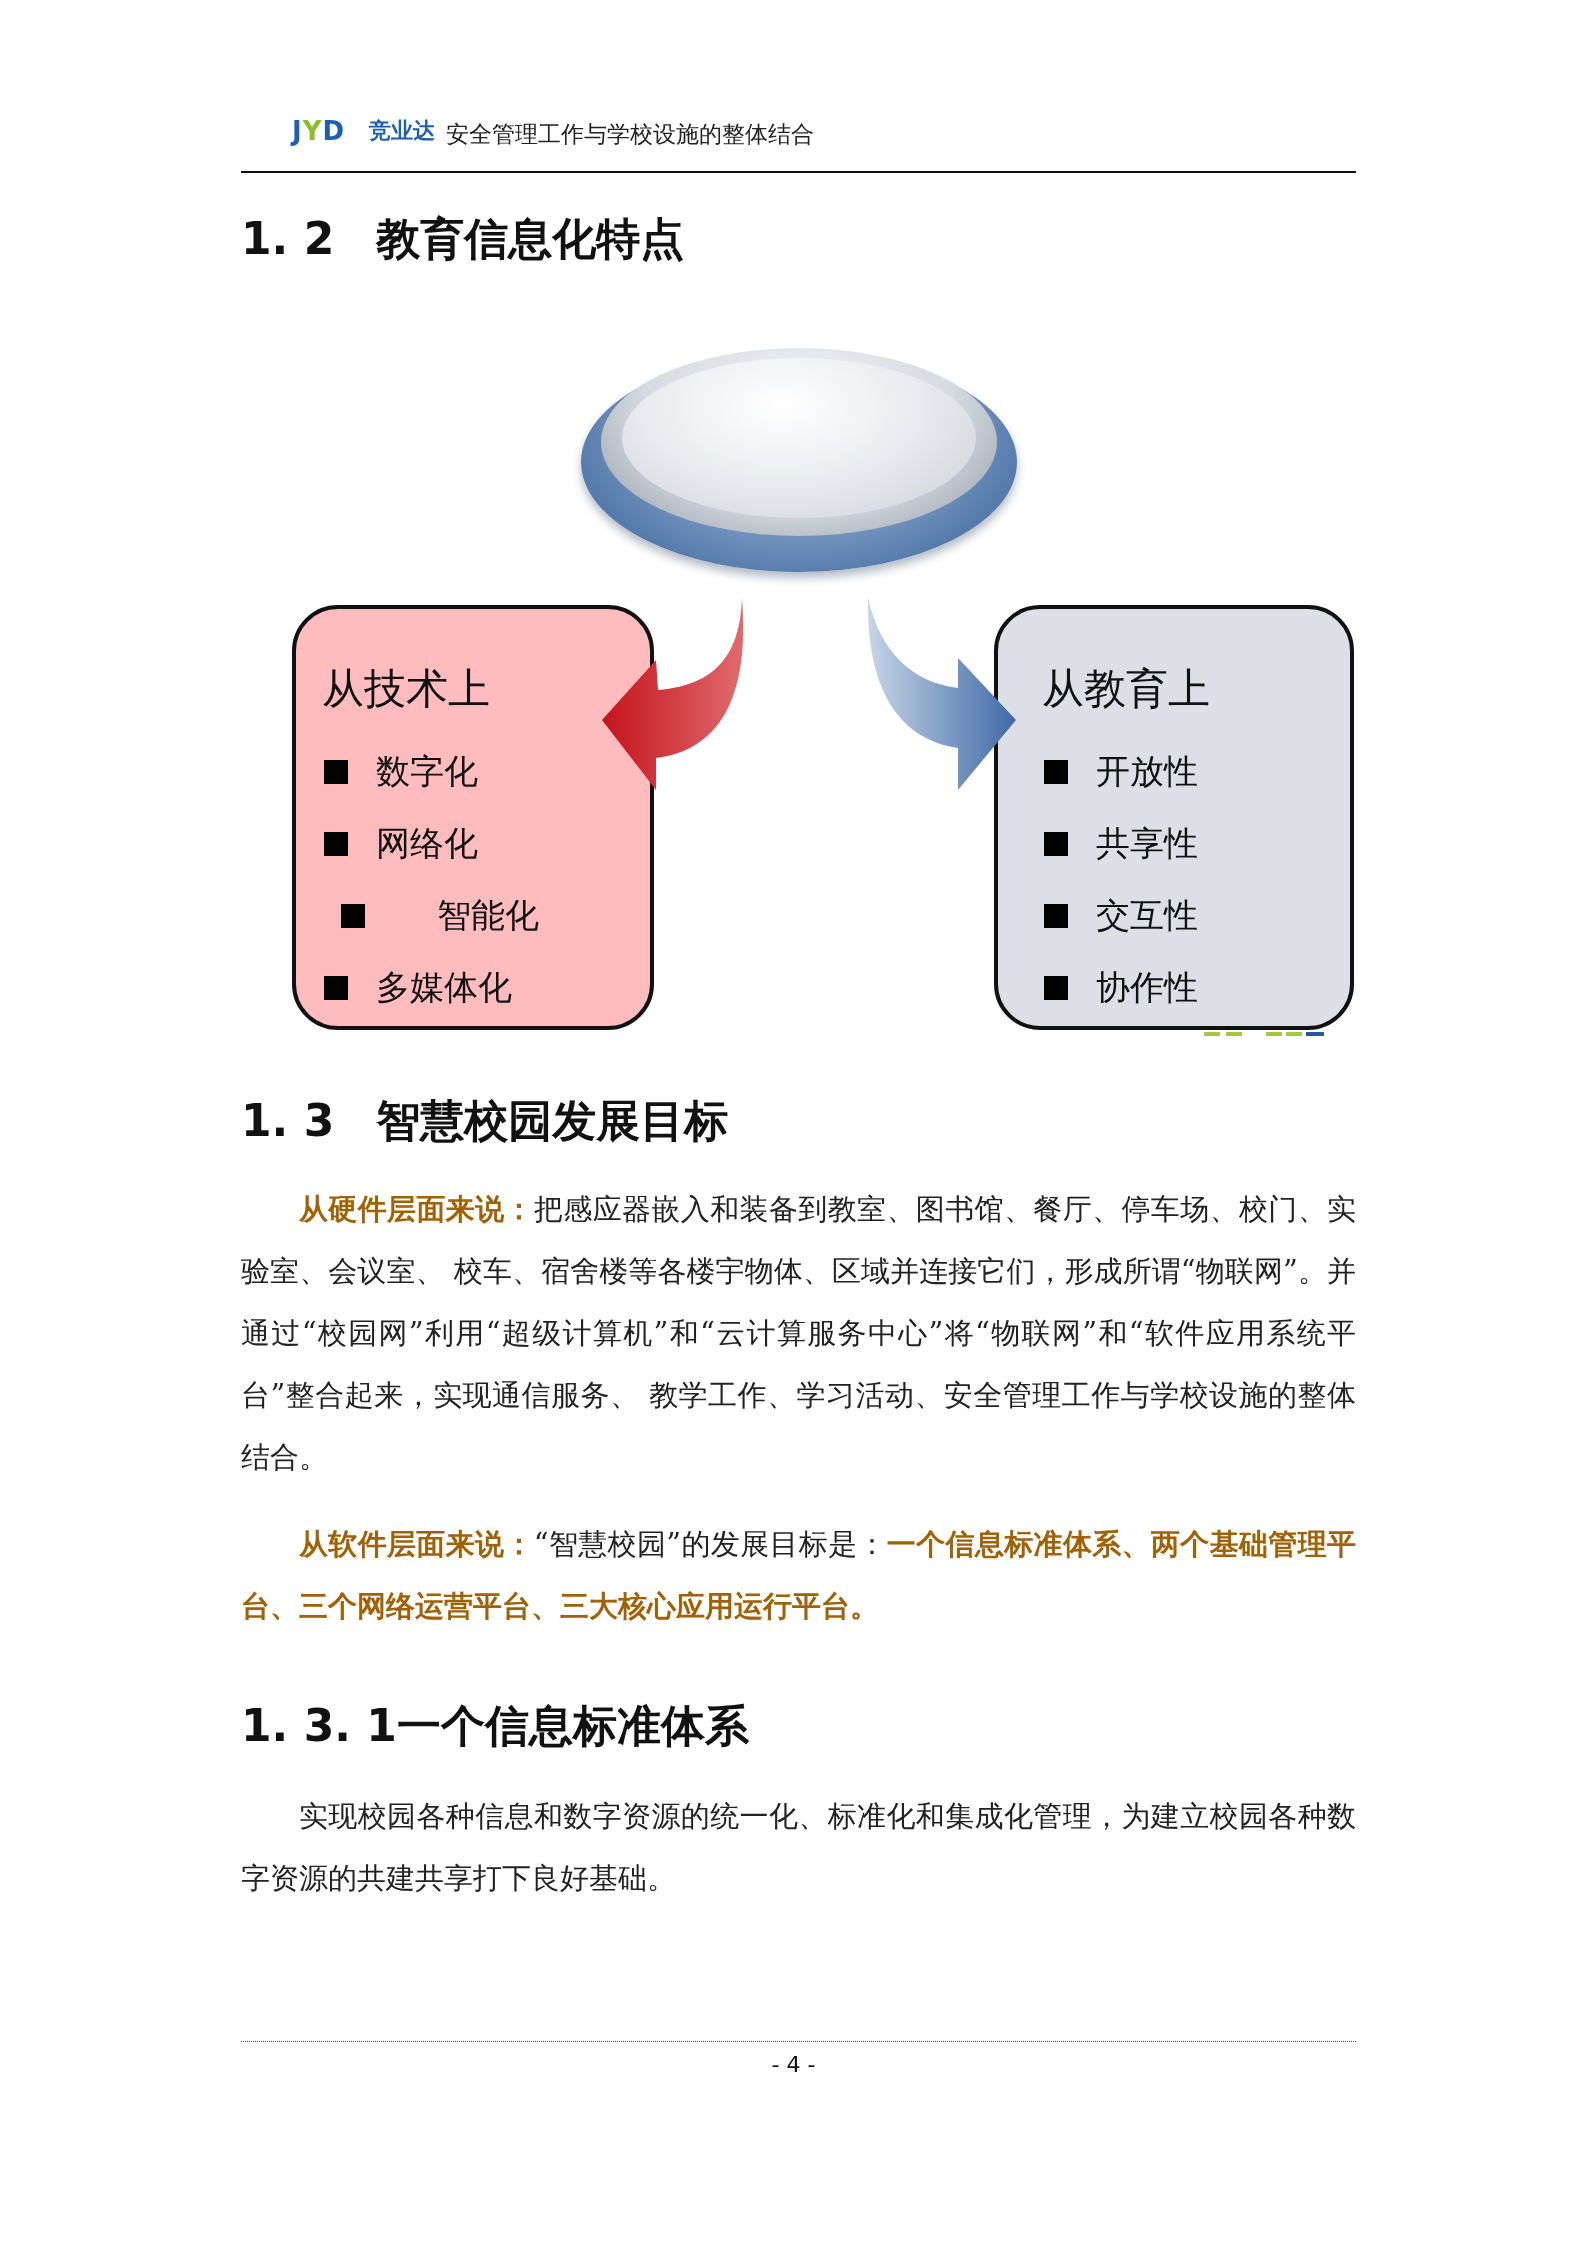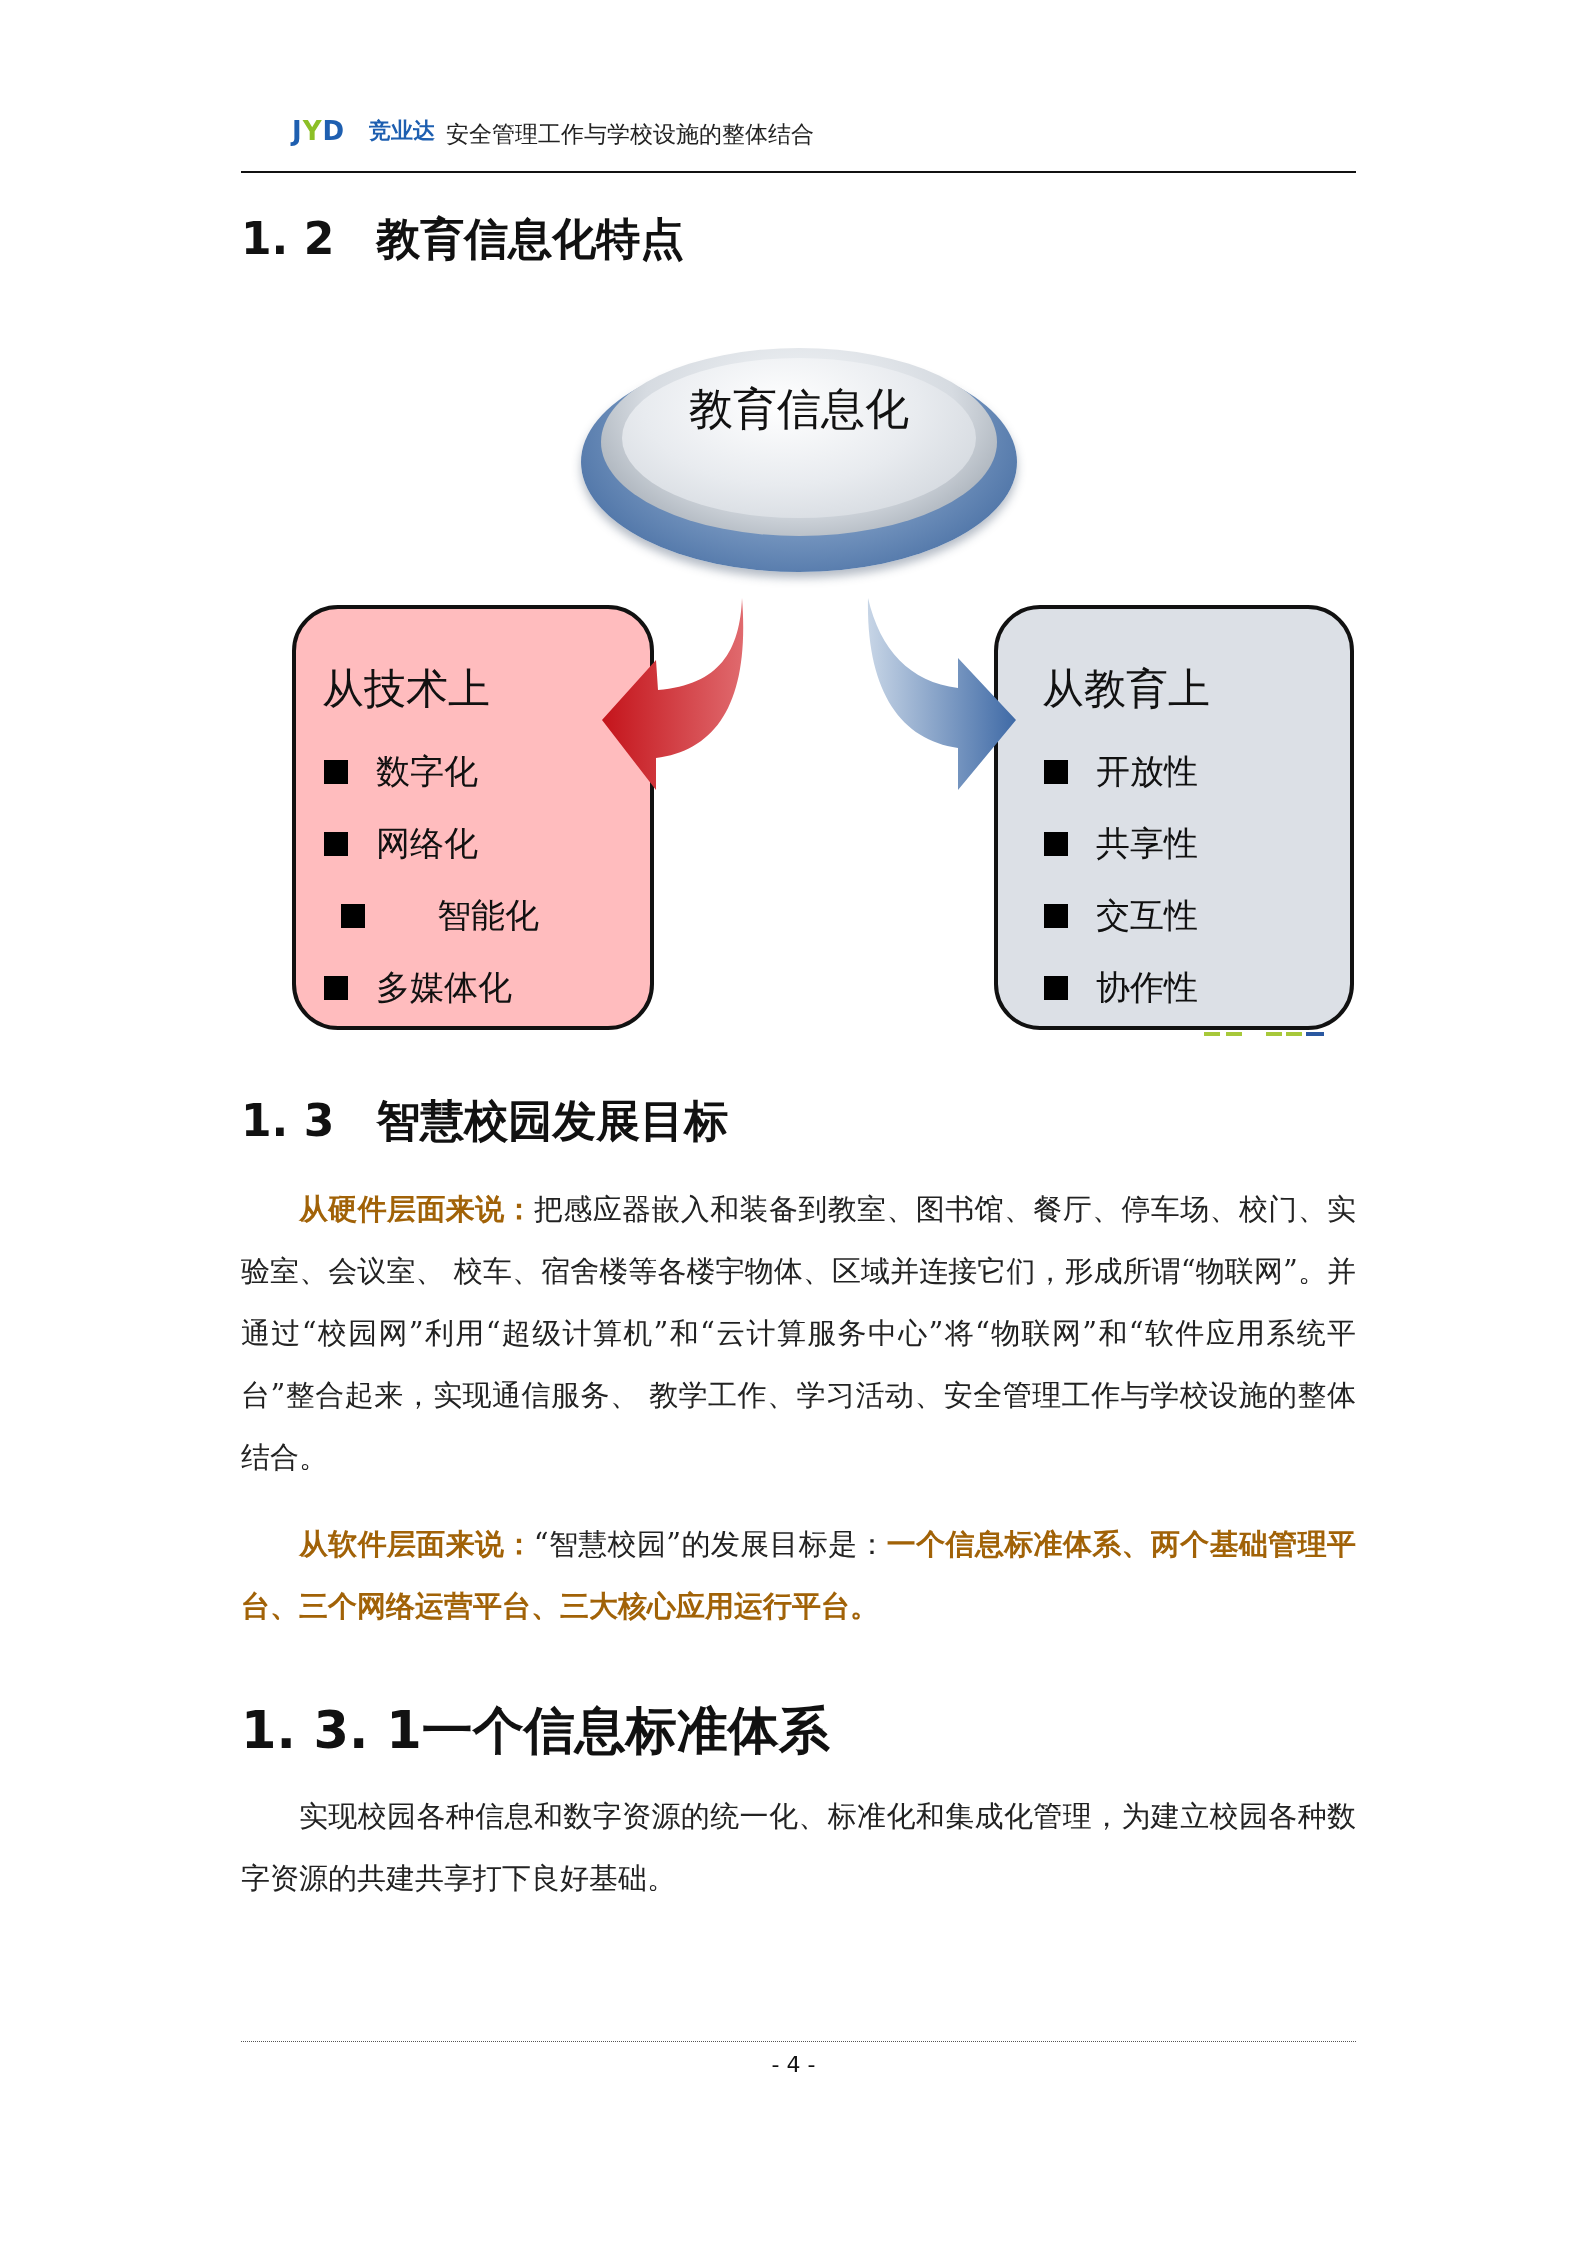--- a/index.html
+++ b/index.html
@@ -11,21 +11,21 @@
   .logo { left:292px; top:116px; height:30px; display:flex; align-items:flex-end; }
   .logo-jyd { font-family:"DejaVu Sans","Liberation Sans",sans-serif; font-weight:900; font-size:26px; letter-spacing:1px; line-height:30px; }
   .logo-j { color:#1e5fb0; } .logo-y { color:#8cbf26; } .logo-d { color:#1e5fb0; }
   .logo-cn { font-family:"DejaVu Sans","Liberation Sans",sans-serif; font-weight:bold; color:#1e5fb0; font-size:22px; margin-left:24px; line-height:30px; }
   .header-title { left:446px; top:119px; font-size:23px; color:#222; font-family:"DejaVu Serif","Liberation Serif",serif; }
   .header-rule { left:241px; top:171px; width:1115px; height:0; border-top:2px solid #111; }
 
   
   .h2 { font-family:"DejaVu Sans","Liberation Sans",sans-serif; font-weight:bold; font-size:44px; color:#111; white-space:nowrap; }
   .h2 .num { display:inline-block; }
-  .h3 { font-family:"DejaVu Sans","Liberation Sans",sans-serif; font-weight:bold; font-size:51px; color:#111; white-space:nowrap; }
+  .h3 { font-family:"DejaVu Sans","Liberation Sans",sans-serif; font-weight:bold; font-size:44px; color:#111; white-space:nowrap; }
 
   
   .diagram { left:270px; top:320px; width:1080px; height:720px; }
   .disc-base { left:311px; top:32px; width:436px; height:220px; border-radius:50%;
      background:radial-gradient(ellipse at 50% 35%, #a9bfd9 0%, #7d9cc4 45%, #4d73a6 80%, #3b5f90 100%);
      box-shadow:0 6px 10px rgba(40,60,90,0.35); }
   .disc-ring { left:331px; top:28px; width:396px; height:188px; border-radius:50%;
      background:radial-gradient(ellipse at 50% 30%, #f4f6f8 0%, #d6dbe1 55%, #9aa3ad 90%, #8a939e 100%); }
   .disc-top { left:352px; top:38px; width:354px; height:160px; border-radius:50%;
      background:radial-gradient(ellipse at 45% 30%, #ffffff 0%, #e8ebef 50%, #c9cfd6 100%); }
@@ -64,21 +64,20 @@
 
 <div class="abs h2" style="left:241px; top:210px;">
   <span class="num">1. 2</span><span style="display:inline-block;width:42px;"></span><span>教育信息化特点</span>
 </div>
 
 <div class="abs diagram">
 
   <div class="abs disc-base"></div>
   <div class="abs disc-ring"></div>
   <div class="abs disc-top"></div>
-  <div class="abs disc-title">教育信息化</div>
 
   <div class="abs box box-left">
     <div class="box-title" style="left:26px; top:52px;">从技术上</div>
     <div class="box-item" style="left:28px; top:140px;">
         <span class="bullet"></span>
         <span>数字化</span>
       </div>
     <div class="box-item" style="left:28px; top:212px;">
         <span class="bullet"></span>
         <span>网络化</span>

